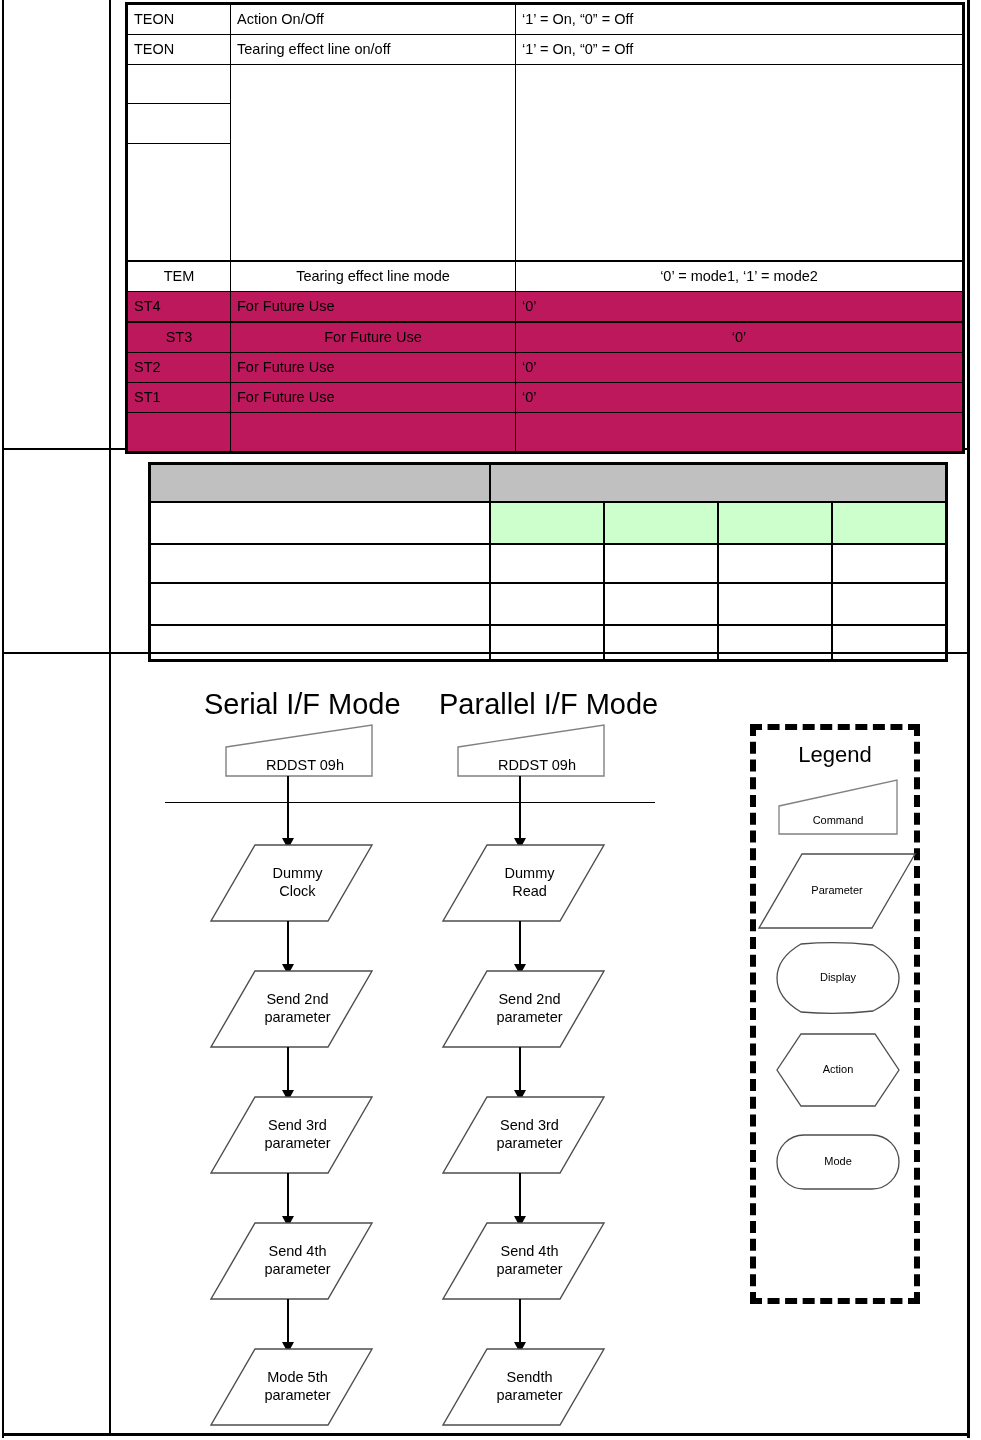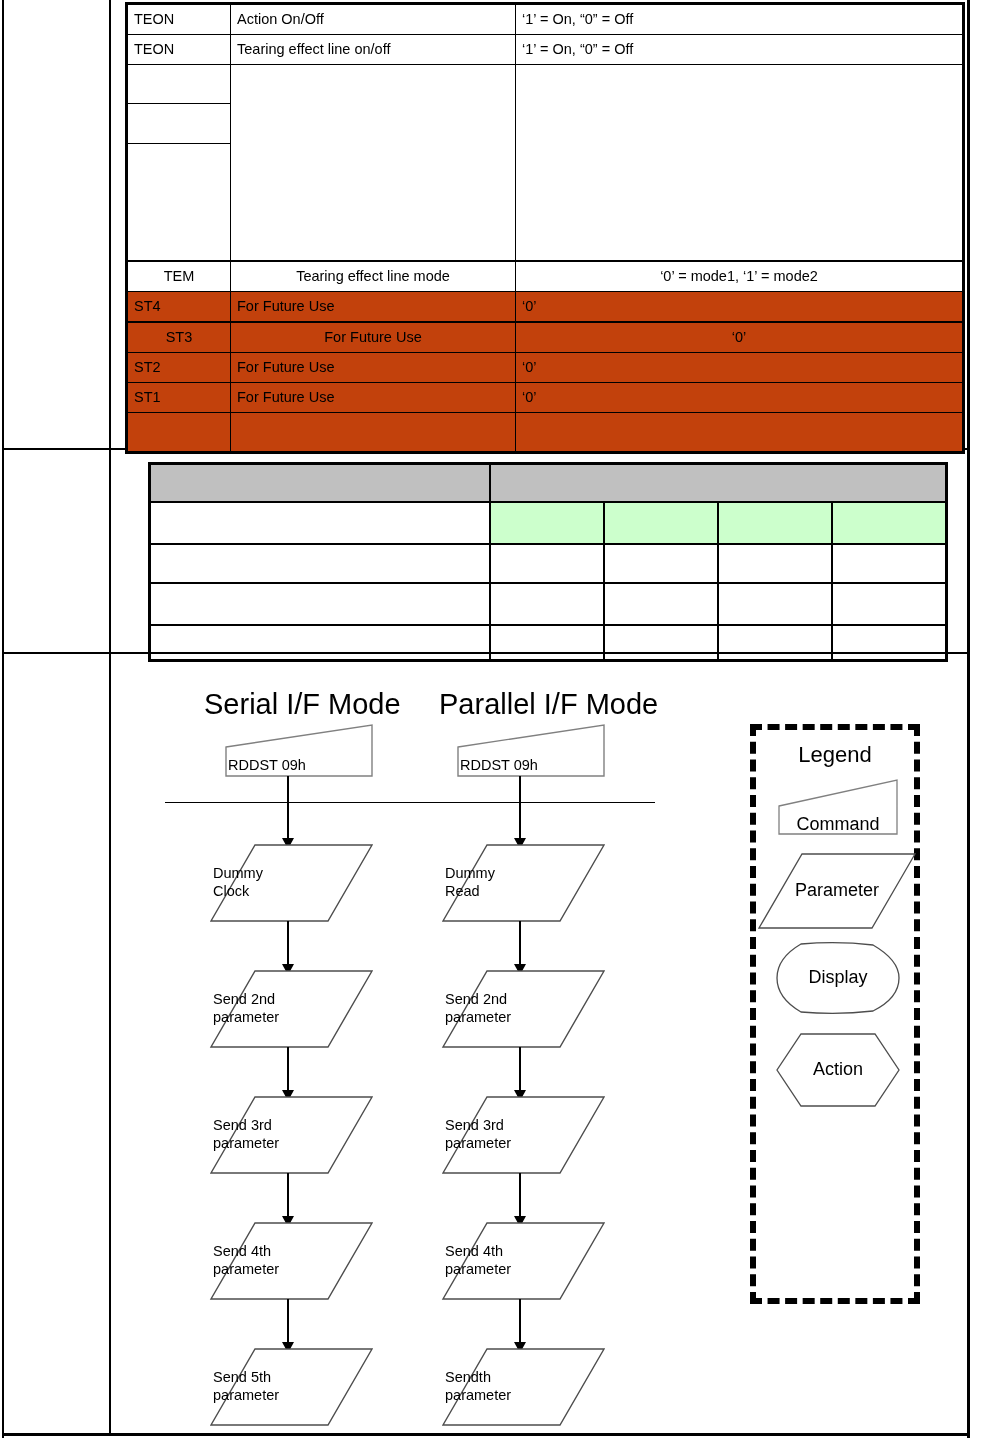--- a/index.html
+++ b/index.html
@@ -17,21 +17,21 @@
   table{border-collapse:collapse;table-layout:fixed;}
   td{vertical-align:middle;padding:2px 6px;font-size:14.5px;line-height:1.15;}
 
   
   #tbl1-wrap{position:absolute;left:125px;top:2px;width:840px;}
   #tbl1{width:840px;border:3px solid #000;}
   #tbl1 td{border:1px solid #000;height:25px;}
   #tbl1 .c1{width:90px;}
   #tbl1 .c2{width:272px;}
   #tbl1 .c3{width:auto;}
-  #tbl1 tr.shade td{background:#c2410c;}
+  #tbl1 tr.shade td{background:#be185d;}
   #tbl1 tr.thick-top td{border-top:2px solid #000;text-align:center;}
   #tbl1 td.tall-a{height:34px;}
   #tbl1 td.tall-b{height:35px;}
   #tbl1 td.tall-c{height:112px;}
 
   
   #tbl2-wrap{position:absolute;left:148px;top:462px;}
   #tbl2{width:800px;border:3px solid #000;}
   #tbl2 td{border:2px solid #000;}
   #tbl2 .k1{width:326px;}
@@ -48,22 +48,22 @@
   
   #flow{position:absolute;left:112px;top:655px;width:856px;height:783px;}
   .col-title{
     position:absolute;font-size:29px;letter-spacing:0px;white-space:nowrap;
   }
   .divider{position:absolute;height:1px;background:#000;}
 
   
   .shape{position:absolute;}
   .shape .lbl{
-    position:absolute;left:4px;right:0;top:50%;transform:translateY(-50%);
-    font-size:14.5px;line-height:1.22;white-space:pre-line;
+    position:absolute;left:12px;right:0;top:50%;transform:translateY(-50%);
+    text-align:center;font-size:14.5px;line-height:1.22;white-space:pre-line;
     pointer-events:none;
   }
   .shape svg{display:block;overflow:visible;}
 
   
   .conn{position:absolute;width:2px;background:#000;}
   .arrowhead{
     position:absolute;width:0;height:0;
     border-left:6px solid transparent;border-right:6px solid transparent;
     border-top:11px solid #000;
@@ -74,21 +74,21 @@
     position:absolute;left:750px;top:724px;width:170px;height:580px;
     border:6px dashed #000;box-sizing:border-box;
   }
   #legend-title{
     position:absolute;left:750px;top:742px;width:170px;text-align:center;
     font-size:22px;
   }
   .lg-shape{position:absolute;}
   .lg-shape .lbl{
     position:absolute;left:0;right:0;top:50%;transform:translateY(-50%);
-    text-align:center;font-size:18px;line-height:1.2;white-space:pre-line;
+    text-align:center;font-size:11px;line-height:1.2;white-space:pre-line;
   }
 </style>
 </head>
 <body>
 
 <div id="page">
 
   <div class="frame-line" style="left:2px;top:0px;width:2px;height:1438px;"></div>
   <div class="frame-line" style="left:967px;top:0px;width:3px;height:1438px;"></div>
   <div class="frame-line" style="left:2px;top:1433px;width:968px;height:3px;"></div>
@@ -246,21 +246,21 @@
       <div class="lbl">Send 4th
 parameter</div>
     </div>
     <div class="conn" style="left:175px;top:644px;height:48px;"></div>
     <div class="arrowhead" style="left:170px;top:687px;"></div>
 
     <div class="shape" style="left:97px;top:692px;width:165px;height:80px;">
       <svg width="165" height="80" viewBox="0 0 165 80">
           <polygon points="46,2 163,2 119,78 2,78" fill="#ffffff" stroke="#4d4d4d" stroke-width="1.4"></polygon>
         </svg>
-      <div class="lbl">Send 5th
+      <div class="lbl">Mode 5th
 parameter</div>
     </div>
 
     <div class="shape" style="left:344px;top:68px;width:150px;height:55px;">
       <svg width="150" height="55" viewBox="0 0 150 55">
           <polygon points="2,24 148,2 148,53 2,53" fill="#ffffff" stroke="#808080" stroke-width="1.4"></polygon>
         </svg>
       <div class="lbl" style="top:34px;transform:none;">RDDST 09h</div>
     </div>
     <div class="conn" style="left:407px;top:121px;height:65px;"></div>
@@ -340,15 +340,21 @@
     <div class="lbl">Display</div>
   </div>
 
   <div class="lg-shape" style="left:775px;top:1032px;width:126px;height:76px;">
     <svg width="126" height="76" viewBox="0 0 126 76">
         <polygon points="26,2 100,2 124,38 100,74 26,74 2,38" fill="#ffffff" stroke="#4d4d4d" stroke-width="1.3"></polygon>
       </svg>
     <div class="lbl">Action</div>
   </div>
 
+  <div class="lg-shape" style="left:775px;top:1133px;width:126px;height:58px;">
+    <svg width="126" height="58" viewBox="0 0 126 58">
+        <rect x="2" y="2" width="122" height="54" rx="27" ry="27" fill="#ffffff" stroke="#4d4d4d" stroke-width="1.3"></rect>
+      </svg>
+    <div class="lbl">Mode</div>
+  </div>
 
 
 </div>
 
 </body></html>

